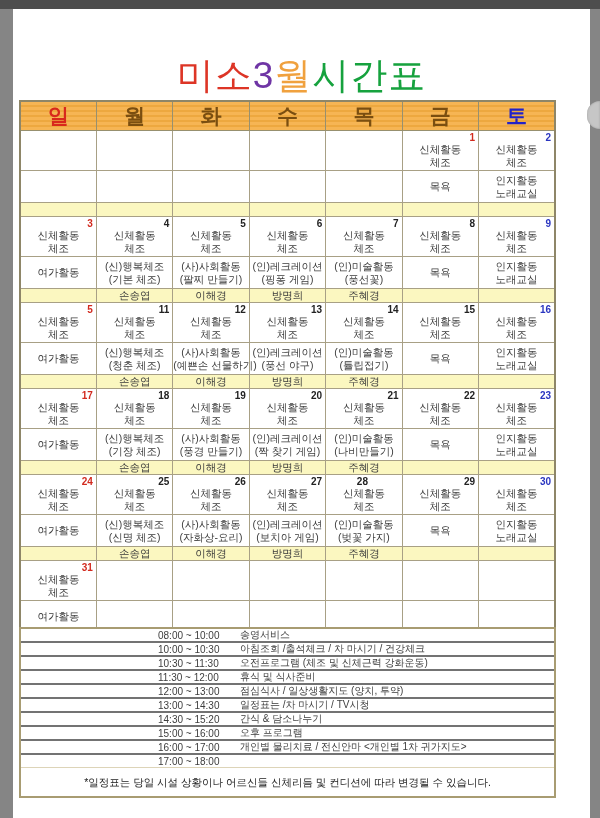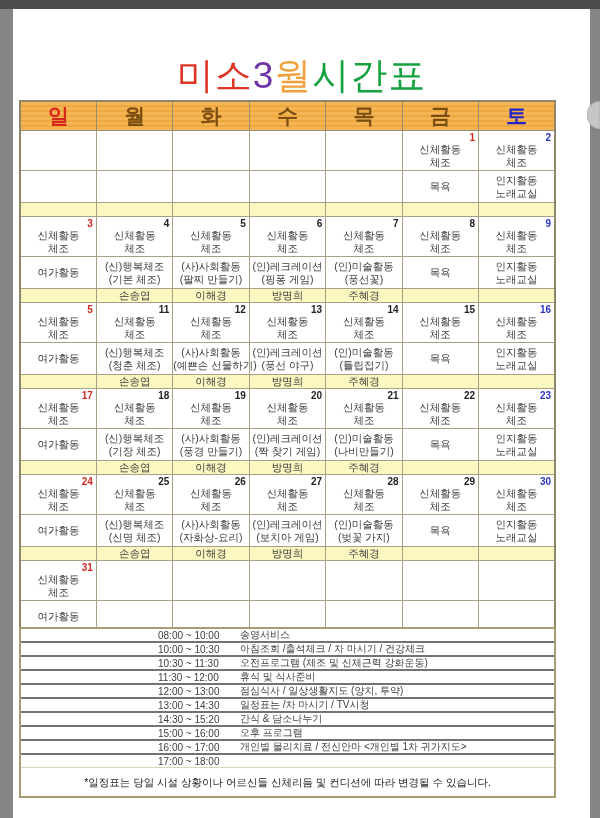--- a/index.html
+++ b/index.html
@@ -349,21 +349,21 @@
             <div class="date" style="color: rgb(34, 34, 34);">26</div>
             <div class="line">신체활동</div>
             <div class="line">체조</div>
           </td>
           <td>
             <div class="date" style="color: rgb(34, 34, 34);">27</div>
             <div class="line">신체활동</div>
             <div class="line">체조</div>
           </td>
           <td>
-            <div class="date" style="color: rgb(34, 34, 34);">28</div>
+            <div class="date" style="color: rgb(34, 34, 34); text-align: center;">28</div>
             <div class="line">신체활동</div>
             <div class="line">체조</div>
           </td>
           <td>
             <div class="date" style="color: rgb(34, 34, 34);">29</div>
             <div class="line">신체활동</div>
             <div class="line">체조</div>
           </td>
           <td>
             <div class="date" style="color: rgb(42, 53, 192);">30</div>

